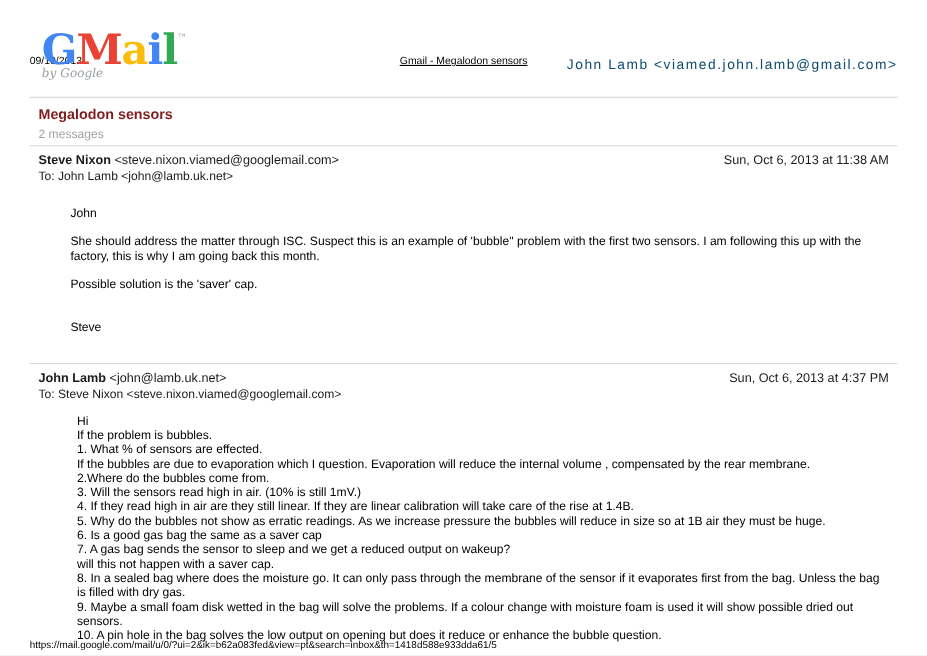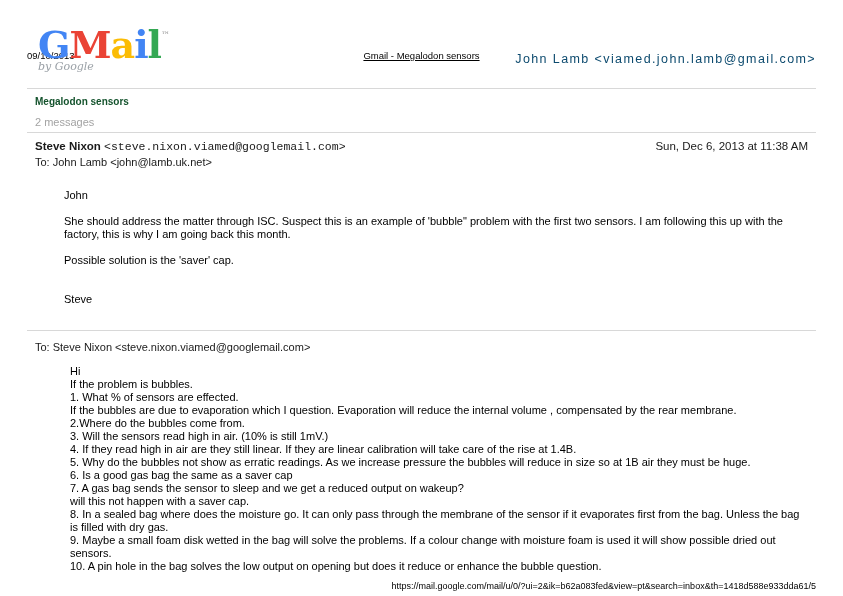--- a/index.html
+++ b/index.html
@@ -65,23 +65,23 @@
 
   
   .rule { position: absolute; left: 27px; right: 27px; height: 1px; background: #d8d8d8; }
   .rule1 { top: 88px; }
   .rule2 { top: 132px; }
   .rule3 { top: 330px; }
 
   .subject {
     position: absolute;
     top: 96px; left: 35px;
-    font-size: 10px;
+    font-size: 13px;
     font-weight: bold;
-    color: #14532d;
+    color: #7f1d1d;
     text-align: right;
   }
   .msg-count {
     position: absolute;
     top: 116px; left: 35px;
     font-size: 11px;
     color: #a3a3a3;
   }
 
   
@@ -90,21 +90,21 @@
   .msg2 { top: 338px; }
 
   .msg-head {
     display: flex;
     justify-content: space-between;
     align-items: baseline;
     font-size: 11.5px;
     color: #1a1a1a;
   }
   .from-name { font-weight: bold; }
-  .from-email { font-weight: normal; font-family: Liberation Mono, monospace; }
+  .from-email { font-weight: normal; }
   .msg-date { font-size: 11.5px; white-space: nowrap; }
   .to-line { font-size: 11px; margin-top: 3px; color: #1a1a1a; }
 
   .msg-body {
     margin-left: 11px;
     margin-right: 4px;
     font-size: 11px;
     line-height: 1.18;
     white-space: pre-line;
     color: #000;
@@ -112,21 +112,21 @@
   .msg1 .msg-body { margin-top: 21px; margin-left: 29px; }
   .msg2 .msg-body { margin-top: 12px; margin-left: 35px; }
 
   
   .print-footer {
     position: absolute;
     bottom: 5px; left: 27px; right: 27px;
     font-size: 9px;
     color: #000;
     display: flex;
-    justify-content: flex-end;
+    justify-content: flex-start;
   }
 </style>
 </head>
 <body>
 
 <div class="page">
 
   <div class="print-header">
     <span class="ph-date">09/10/2013</span>
     <div class="ph-title">Gmail - Megalodon sensors</div>
@@ -146,36 +146,43 @@
   <div class="msg-count">2 messages</div>
 
   <div class="rule rule2"></div>
 
   <div class="msg msg1">
     <div class="msg-head">
       <div class="from">
         <span class="from-name">Steve Nixon</span>
         <span class="from-email">&lt;steve.nixon.viamed@googlemail.com&gt;</span>
       </div>
-      <div class="msg-date">Sun, Dec 6, 2013 at 11:38 AM</div>
+      <div class="msg-date">Sun, Oct 6, 2013 at 11:38 AM</div>
     </div>
     <div class="to-line">To: John Lamb &lt;john@lamb.uk.net&gt;</div>
     <div class="msg-body">John
 
 She should address the matter through ISC. Suspect this is an example of 'bubble" problem with the first two sensors. I am following this up with the factory, this is why I am going back this month.
 
 Possible solution is the 'saver' cap.
 
 
 Steve</div>
   </div>
 
   <div class="rule rule3"></div>
 
   <div class="msg msg2">
+    <div class="msg-head">
+      <div class="from">
+        <span class="from-name">John Lamb</span>
+        <span class="from-email">&lt;john@lamb.uk.net&gt;</span>
+      </div>
+      <div class="msg-date">Sun, Oct 6, 2013 at 4:37 PM</div>
+    </div>
     <div class="to-line">To: Steve Nixon &lt;steve.nixon.viamed@googlemail.com&gt;</div>
     <div class="msg-body">Hi
 If the problem is bubbles.
 1. What % of sensors are effected.
 If the bubbles are due to evaporation which I question. Evaporation will reduce the internal volume , compensated by the rear membrane.
 2.Where do the bubbles come from.
 3. Will the sensors read high in air. (10% is still 1mV.)
 4. If they read high in air are they still linear. If they are linear calibration will take care of the rise at 1.4B.
 5. Why do the bubbles not show as erratic readings. As we increase pressure the bubbles will reduce in size so at 1B air they must be huge.
 6. Is a good gas bag the same as a saver cap

